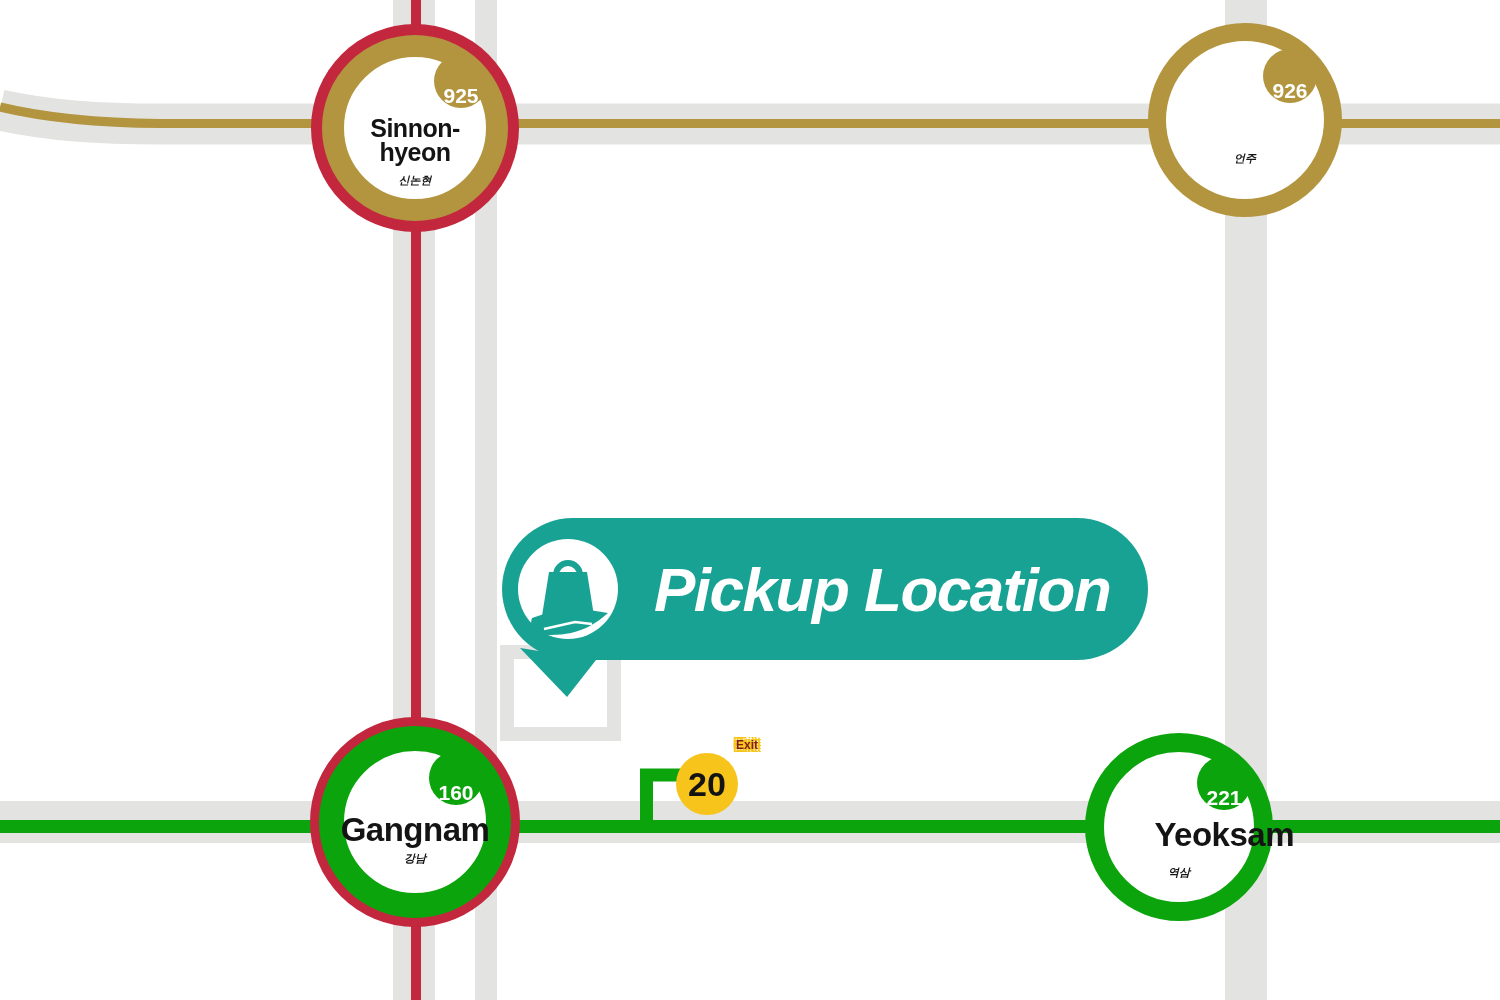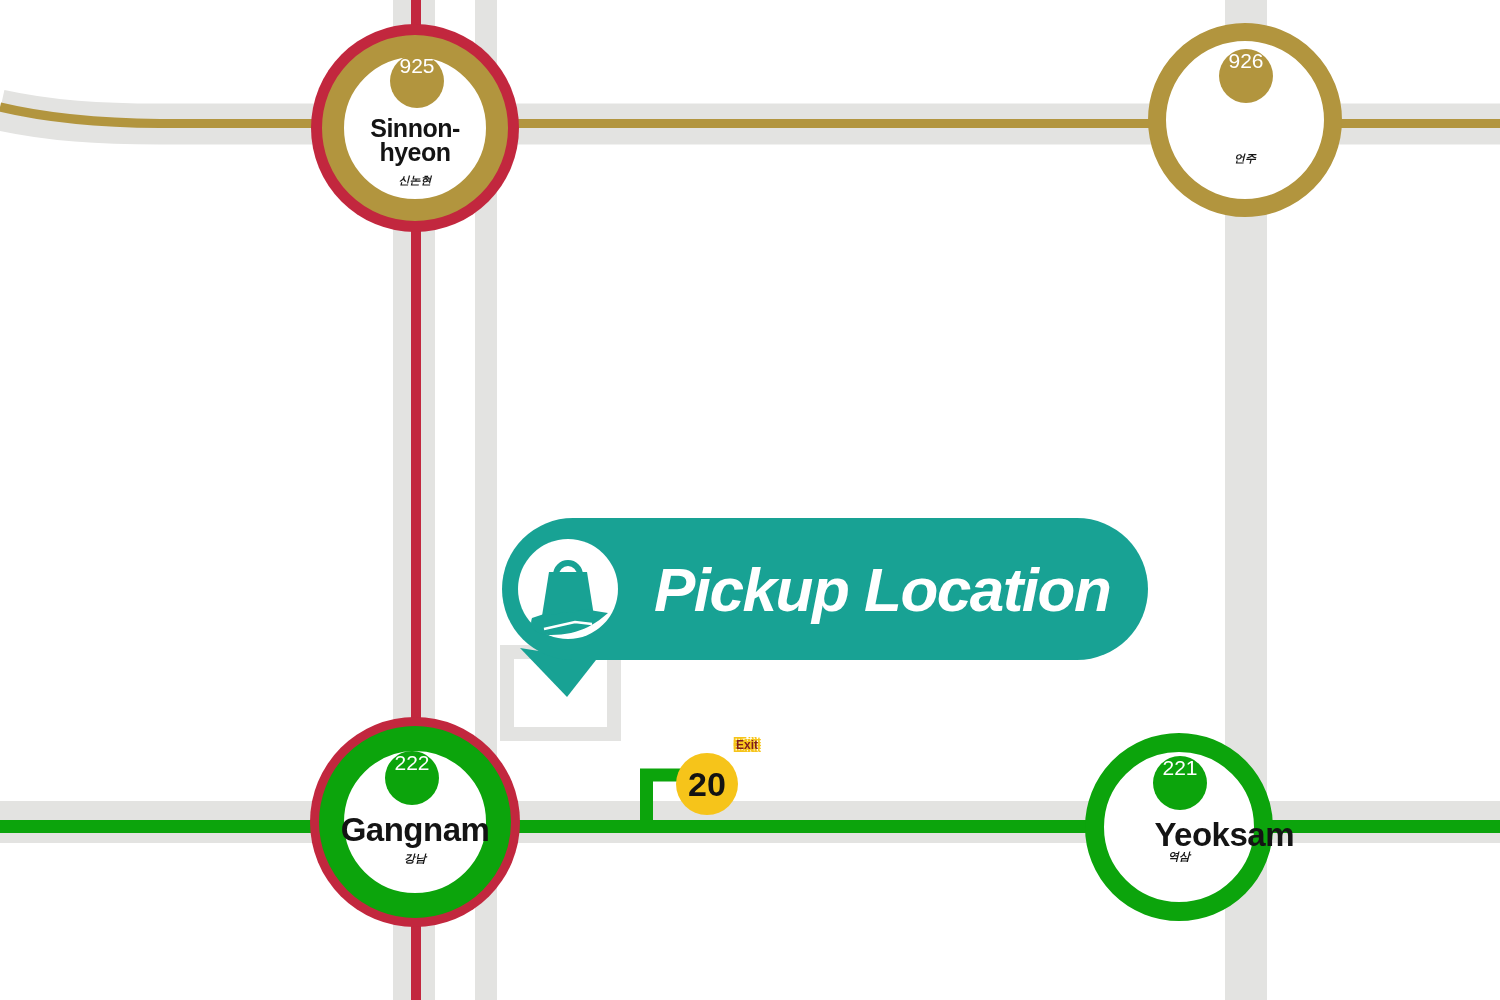--- a/index.html
+++ b/index.html
@@ -18,40 +18,40 @@
 
   
   .station{position:absolute;background:var(--white);border-radius:50%;}
   .s1{left:322px;top:35px;width:142px;height:142px;border:22px solid var(--gold);
       box-shadow:0 0 0 11px var(--crimson);}
   .s2{left:1148px;top:23px;width:158px;height:158px;border:18px solid var(--gold);}
   .s3{left:319px;top:726px;width:142px;height:142px;border:25px solid var(--green);
       box-shadow:0 0 0 9px var(--crimson);}
   .s4{left:1085px;top:733px;width:150px;height:150px;border:19px solid var(--green);}
   .st-badge{position:absolute;width:54px;height:54px;border-radius:50%;display:flex;
-      align-items:flex-start;justify-content:center;color:#fff;font-weight:normal;font-size:21px;}
+      align-items:flex-end;justify-content:center;color:#fff;font-weight:bold;font-size:21px;margin-left:44px;}
   .st-badge.gold{background:var(--gold);}
   .st-badge.green{background:var(--green);}
   .s1 .st-badge{left:46px;top:-3px;}
   .s2 .st-badge{left:53px;top:8px;}
   .s3 .st-badge{left:41px;top:0px;}
   .s4 .st-badge{left:49px;top:4px;}
   .st-name{position:absolute;left:-40px;right:-40px;text-align:center;font-weight:bold;
       color:var(--text_black);letter-spacing:-0.5px;}
   .st-name span{display:block;}
   .s1 .st-name{font-size:25px;line-height:24px;top:59px;}
   .s2 .st-name{font-size:34px;line-height:34px;top:71px;}
   .s3 .st-name{font-size:33px;line-height:34px;top:62px;}
   .s4 .st-name{font-size:33px;line-height:34px;top:66px;text-align:right;}
   .st-korean{position:absolute;left:-40px;right:-40px;text-align:center;font-weight:bold;
       color:var(--text_black);font-size:11px;line-height:22px;font-style:italic;}
   .s1 .st-korean{top:112px;}
   .s2 .st-korean{top:106px;}
   .s3 .st-korean{top:96px;}
-  .s4 .st-korean{top:93px;}
+  .s4 .st-korean{top:109px;}
 
   
   .pickup-tail{position:absolute;left:512px;top:638px;}
   .pickup{position:absolute;left:502px;top:518px;width:646px;height:142px;
       background:var(--teal);border-radius:71px;font-style:italic;}
   .pickup-circle{position:absolute;left:16px;top:21px;width:100px;height:100px;
       background:var(--white);border-radius:50%;}
   .pickup-label{position:absolute;left:152px;top:0;height:100%;display:flex;align-items:center;
       color:#fff;font-weight:bold;font-size:62px;letter-spacing:-1.5px;white-space:nowrap;}
 
@@ -101,21 +101,21 @@
 
   <div class="station s2">
     <div class="st-badge gold">
       <span>926</span>
     </div>
     <div class="st-korean">언주</div>
   </div>
 
   <div class="station s3">
     <div class="st-badge green">
-      <span>222</span>
+      <span>160</span>
     </div>
     <div class="st-name">
       <span>Gangnam</span>
     </div>
     <div class="st-korean">강남</div>
   </div>
 
   <div class="station s4">
     <div class="st-badge green">
       <span>221</span>

